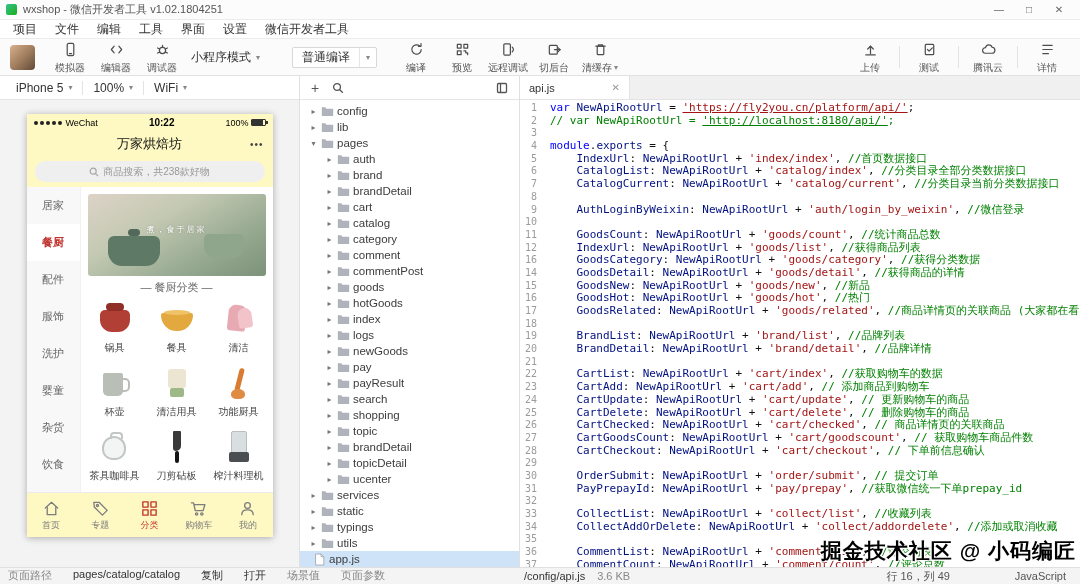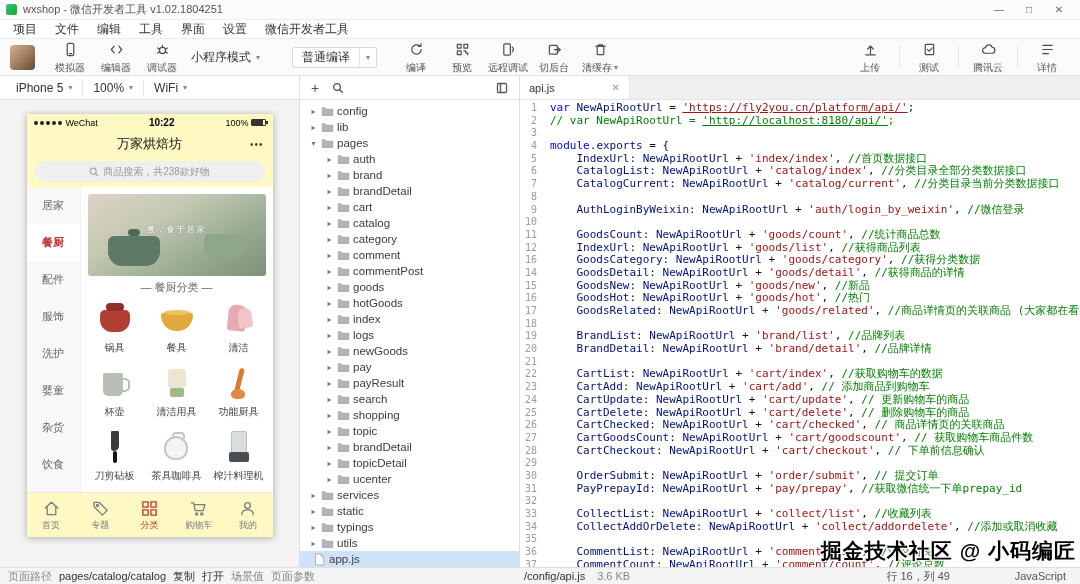--- a/index.html
+++ b/index.html
@@ -130,21 +130,21 @@
   .t-s{color:#a31515}
   .t-su{color:#a31515;text-decoration:underline}
   .t-c{color:#008000}
   .t-cu{color:#008000;text-decoration:underline}
   .t-p{color:#111}
   .watermark{position:absolute;right:4px;bottom:2px;font-size:21px;font-weight:bold;color:#000;white-space:nowrap;letter-spacing:1px;z-index:3;
     text-shadow:-1px -1px 0 #fff,1px -1px 0 #fff,-1px 1px 0 #fff,1px 1px 0 #fff,0 0 3px #fff}
 
   
   .statusbar{height:17px;background:#f4f4f4;border-top:1px solid #e0e0e0;position:relative;font-size:11px;color:#555}
-  .sb-left{position:absolute;left:8px;top:0;height:100%;display:flex;align-items:center;gap:7px;white-space:nowrap}
+  .sb-left{position:absolute;left:8px;top:0;height:100%;display:flex;align-items:flex-start;gap:21px;white-space:nowrap}
   .sb-dim{color:#888}
   .sb-val{color:#333}
   .sb-file{position:absolute;left:524px;top:0;height:100%;display:flex;align-items:center;gap:12px;white-space:nowrap}
   .sb-cursor{position:absolute;right:130px;top:0;height:100%;display:flex;align-items:center}
   .sb-lang{position:absolute;right:14px;top:0;height:100%;display:flex;align-items:center}
 </style>
 </head>
 <body>
 
 <div class="app">
@@ -378,26 +378,26 @@
                   </div>
                   <div class="prod">
                     <div class="art brush"></div>
                     <div class="plabel">清洁用具</div>
                   </div>
                   <div class="prod">
                     <div class="art spatula"></div>
                     <div class="plabel">功能厨具</div>
                   </div>
                   <div class="prod">
+                    <div class="art teapot"></div>
+                    <div class="plabel">茶具咖啡具</div>
+                  </div>
+                  <div class="prod">
                     <div class="art knife"></div>
                     <div class="plabel">刀剪砧板</div>
-                  </div>
-                  <div class="prod">
-                    <div class="art teapot"></div>
-                    <div class="plabel">茶具咖啡具</div>
                   </div>
                   <div class="prod">
                     <div class="art blender"></div>
                     <div class="plabel">榨汁料理机</div>
                   </div>
                 </div>
             </div>
           </div>
           <div class="p-tabbar">
             <div class="ptab">

